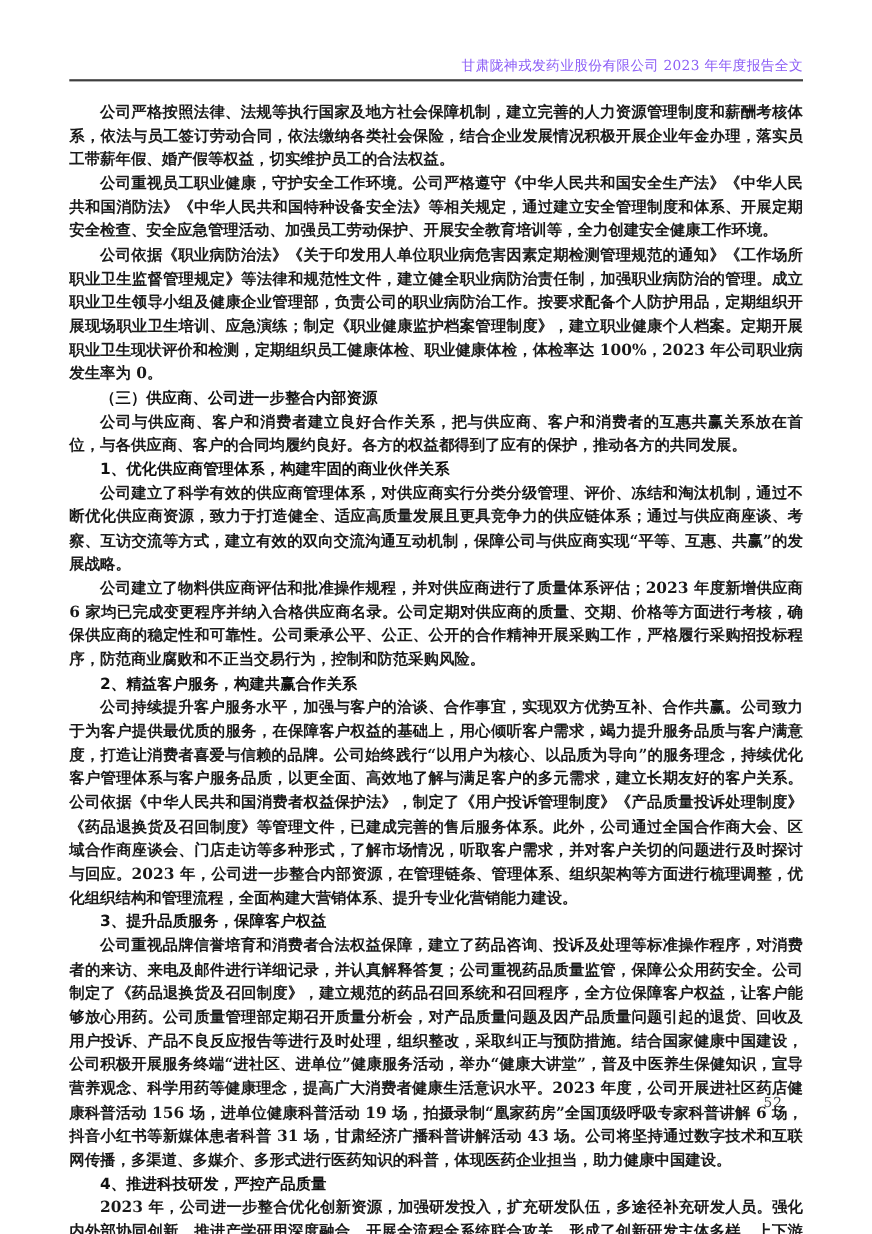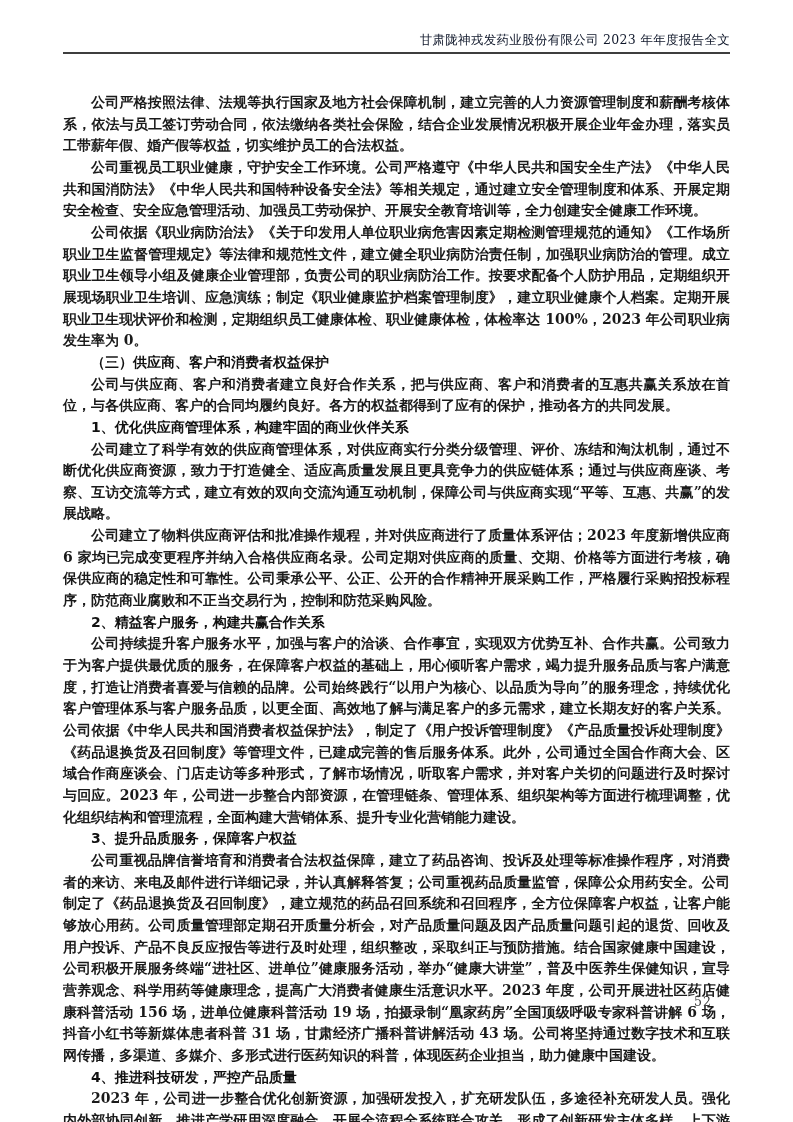--- a/index.html
+++ b/index.html
@@ -16,25 +16,25 @@
     font-family: "DejaVu Serif", "Liberation Serif", serif;
     color: #1a1a1a;
   }
   .header {
     position: absolute;
     top: 0;
     left: 63px;
     width: 667px;
   }
   .header-title {
-    padding-top: 32px;
+    padding-top: 52px;
     text-align: right;
     font-size: 12.5px;
     line-height: 15px;
-    color: #0f172a;
+    color: #8b5cf6;
     letter-spacing: 0.3px;
   }
   .header-rule {
     margin-top: 5px;
     height: 0;
     border-bottom: 2px solid #3e3e3e;
   }
   .doc-body {
     position: absolute;
     top: 92px;
@@ -75,21 +75,21 @@
 
   <div class="header">
     <div class="header-title">甘肃陇神戎发药业股份有限公司 2023 年年度报告全文</div>
     <div class="header-rule"></div>
   </div>
 
   <div class="doc-body" id="doc-body">
       <p class="doc-p">公司严格按照法律、法规等执行国家及地方社会保障机制，建立完善的人力资源管理制度和薪酬考核体系，依法与员工签订劳动合同，依法缴纳各类社会保险，结合企业发展情况积极开展企业年金办理，落实员工带薪年假、婚产假等权益，切实维护员工的合法权益。</p>
       <p class="doc-p">公司重视员工职业健康，守护安全工作环境。公司严格遵守《中华人民共和国安全生产法》《中华人民共和国消防法》《中华人民共和国特种设备安全法》等相关规定，通过建立安全管理制度和体系、开展定期安全检查、安全应急管理活动、加强员工劳动保护、开展安全教育培训等，全力创建安全健康工作环境。</p>
       <p class="doc-p">公司依据《职业病防治法》《关于印发用人单位职业病危害因素定期检测管理规范的通知》《工作场所职业卫生监督管理规定》等法律和规范性文件，建立健全职业病防治责任制，加强职业病防治的管理。成立职业卫生领导小组及健康企业管理部，负责公司的职业病防治工作。按要求配备个人防护用品，定期组织开展现场职业卫生培训、应急演练；制定《职业健康监护档案管理制度》，建立职业健康个人档案。定期开展职业卫生现状评价和检测，定期组织员工健康体检、职业健康体检，体检率达 100%，2023 年公司职业病发生率为 0。</p>
-      <h3 class="doc-h">（三）供应商、客户和消费者权益保护</h3>
+      <h3 class="doc-h">（三）供应商、公司进一步整合内部资源</h3>
       <p class="doc-p">公司与供应商、客户和消费者建立良好合作关系，把与供应商、客户和消费者的互惠共赢关系放在首位，与各供应商、客户的合同均履约良好。各方的权益都得到了应有的保护，推动各方的共同发展。</p>
       <h3 class="doc-h">1、优化供应商管理体系，构建牢固的商业伙伴关系</h3>
       <p class="doc-p">公司建立了科学有效的供应商管理体系，对供应商实行分类分级管理、评价、冻结和淘汰机制，通过不断优化供应商资源，致力于打造健全、适应高质量发展且更具竞争力的供应链体系；通过与供应商座谈、考察、互访交流等方式，建立有效的双向交流沟通互动机制，保障公司与供应商实现“平等、互惠、共赢”的发展战略。</p>
       <p class="doc-p">公司建立了物料供应商评估和批准操作规程，并对供应商进行了质量体系评估；2023 年度新增供应商 6 家均已完成变更程序并纳入合格供应商名录。公司定期对供应商的质量、交期、价格等方面进行考核，确保供应商的稳定性和可靠性。公司秉承公平、公正、公开的合作精神开展采购工作，严格履行采购招投标程序，防范商业腐败和不正当交易行为，控制和防范采购风险。</p>
       <h3 class="doc-h">2、精益客户服务，构建共赢合作关系</h3>
       <p class="doc-p">公司持续提升客户服务水平，加强与客户的洽谈、合作事宜，实现双方优势互补、合作共赢。公司致力于为客户提供最优质的服务，在保障客户权益的基础上，用心倾听客户需求，竭力提升服务品质与客户满意度，打造让消费者喜爱与信赖的品牌。公司始终践行“以用户为核心、以品质为导向”的服务理念，持续优化客户管理体系与客户服务品质，以更全面、高效地了解与满足客户的多元需求，建立长期友好的客户关系。公司依据《中华人民共和国消费者权益保护法》，制定了《用户投诉管理制度》《产品质量投诉处理制度》《药品退换货及召回制度》等管理文件，已建成完善的售后服务体系。此外，公司通过全国合作商大会、区域合作商座谈会、门店走访等多种形式，了解市场情况，听取客户需求，并对客户关切的问题进行及时探讨与回应。2023 年，公司进一步整合内部资源，在管理链条、管理体系、组织架构等方面进行梳理调整，优化组织结构和管理流程，全面构建大营销体系、提升专业化营销能力建设。</p>
       <h3 class="doc-h">3、提升品质服务，保障客户权益</h3>
       <p class="doc-p">公司重视品牌信誉培育和消费者合法权益保障，建立了药品咨询、投诉及处理等标准操作程序，对消费者的来访、来电及邮件进行详细记录，并认真解释答复；公司重视药品质量监管，保障公众用药安全。公司制定了《药品退换货及召回制度》，建立规范的药品召回系统和召回程序，全方位保障客户权益，让客户能够放心用药。公司质量管理部定期召开质量分析会，对产品质量问题及因产品质量问题引起的退货、回收及用户投诉、产品不良反应报告等进行及时处理，组织整改，采取纠正与预防措施。结合国家健康中国建设，公司积极开展服务终端“进社区、进单位”健康服务活动，举办“健康大讲堂”，普及中医养生保健知识，宣导营养观念、科学用药等健康理念，提高广大消费者健康生活意识水平。2023 年度，公司开展进社区药店健康科普活动 156 场，进单位健康科普活动 19 场，拍摄录制“凰家药房”全国顶级呼吸专家科普讲解 6 场，抖音小红书等新媒体患者科普 31 场，甘肃经济广播科普讲解活动 43 场。公司将坚持通过数字技术和互联网传播，多渠道、多媒介、多形式进行医药知识的科普，体现医药企业担当，助力健康中国建设。</p>
       <h3 class="doc-h">4、推进科技研发，严控产品质量</h3>
       <p class="doc-p">2023 年，公司进一步整合优化创新资源，加强研发投入，扩充研发队伍，多途径补充研发人员。强化内外部协同创新，推进产学研用深度融合，开展全流程全系统联合攻关，形成了创新研发主体多样、上下游协同、多系统互补的创新</p>

